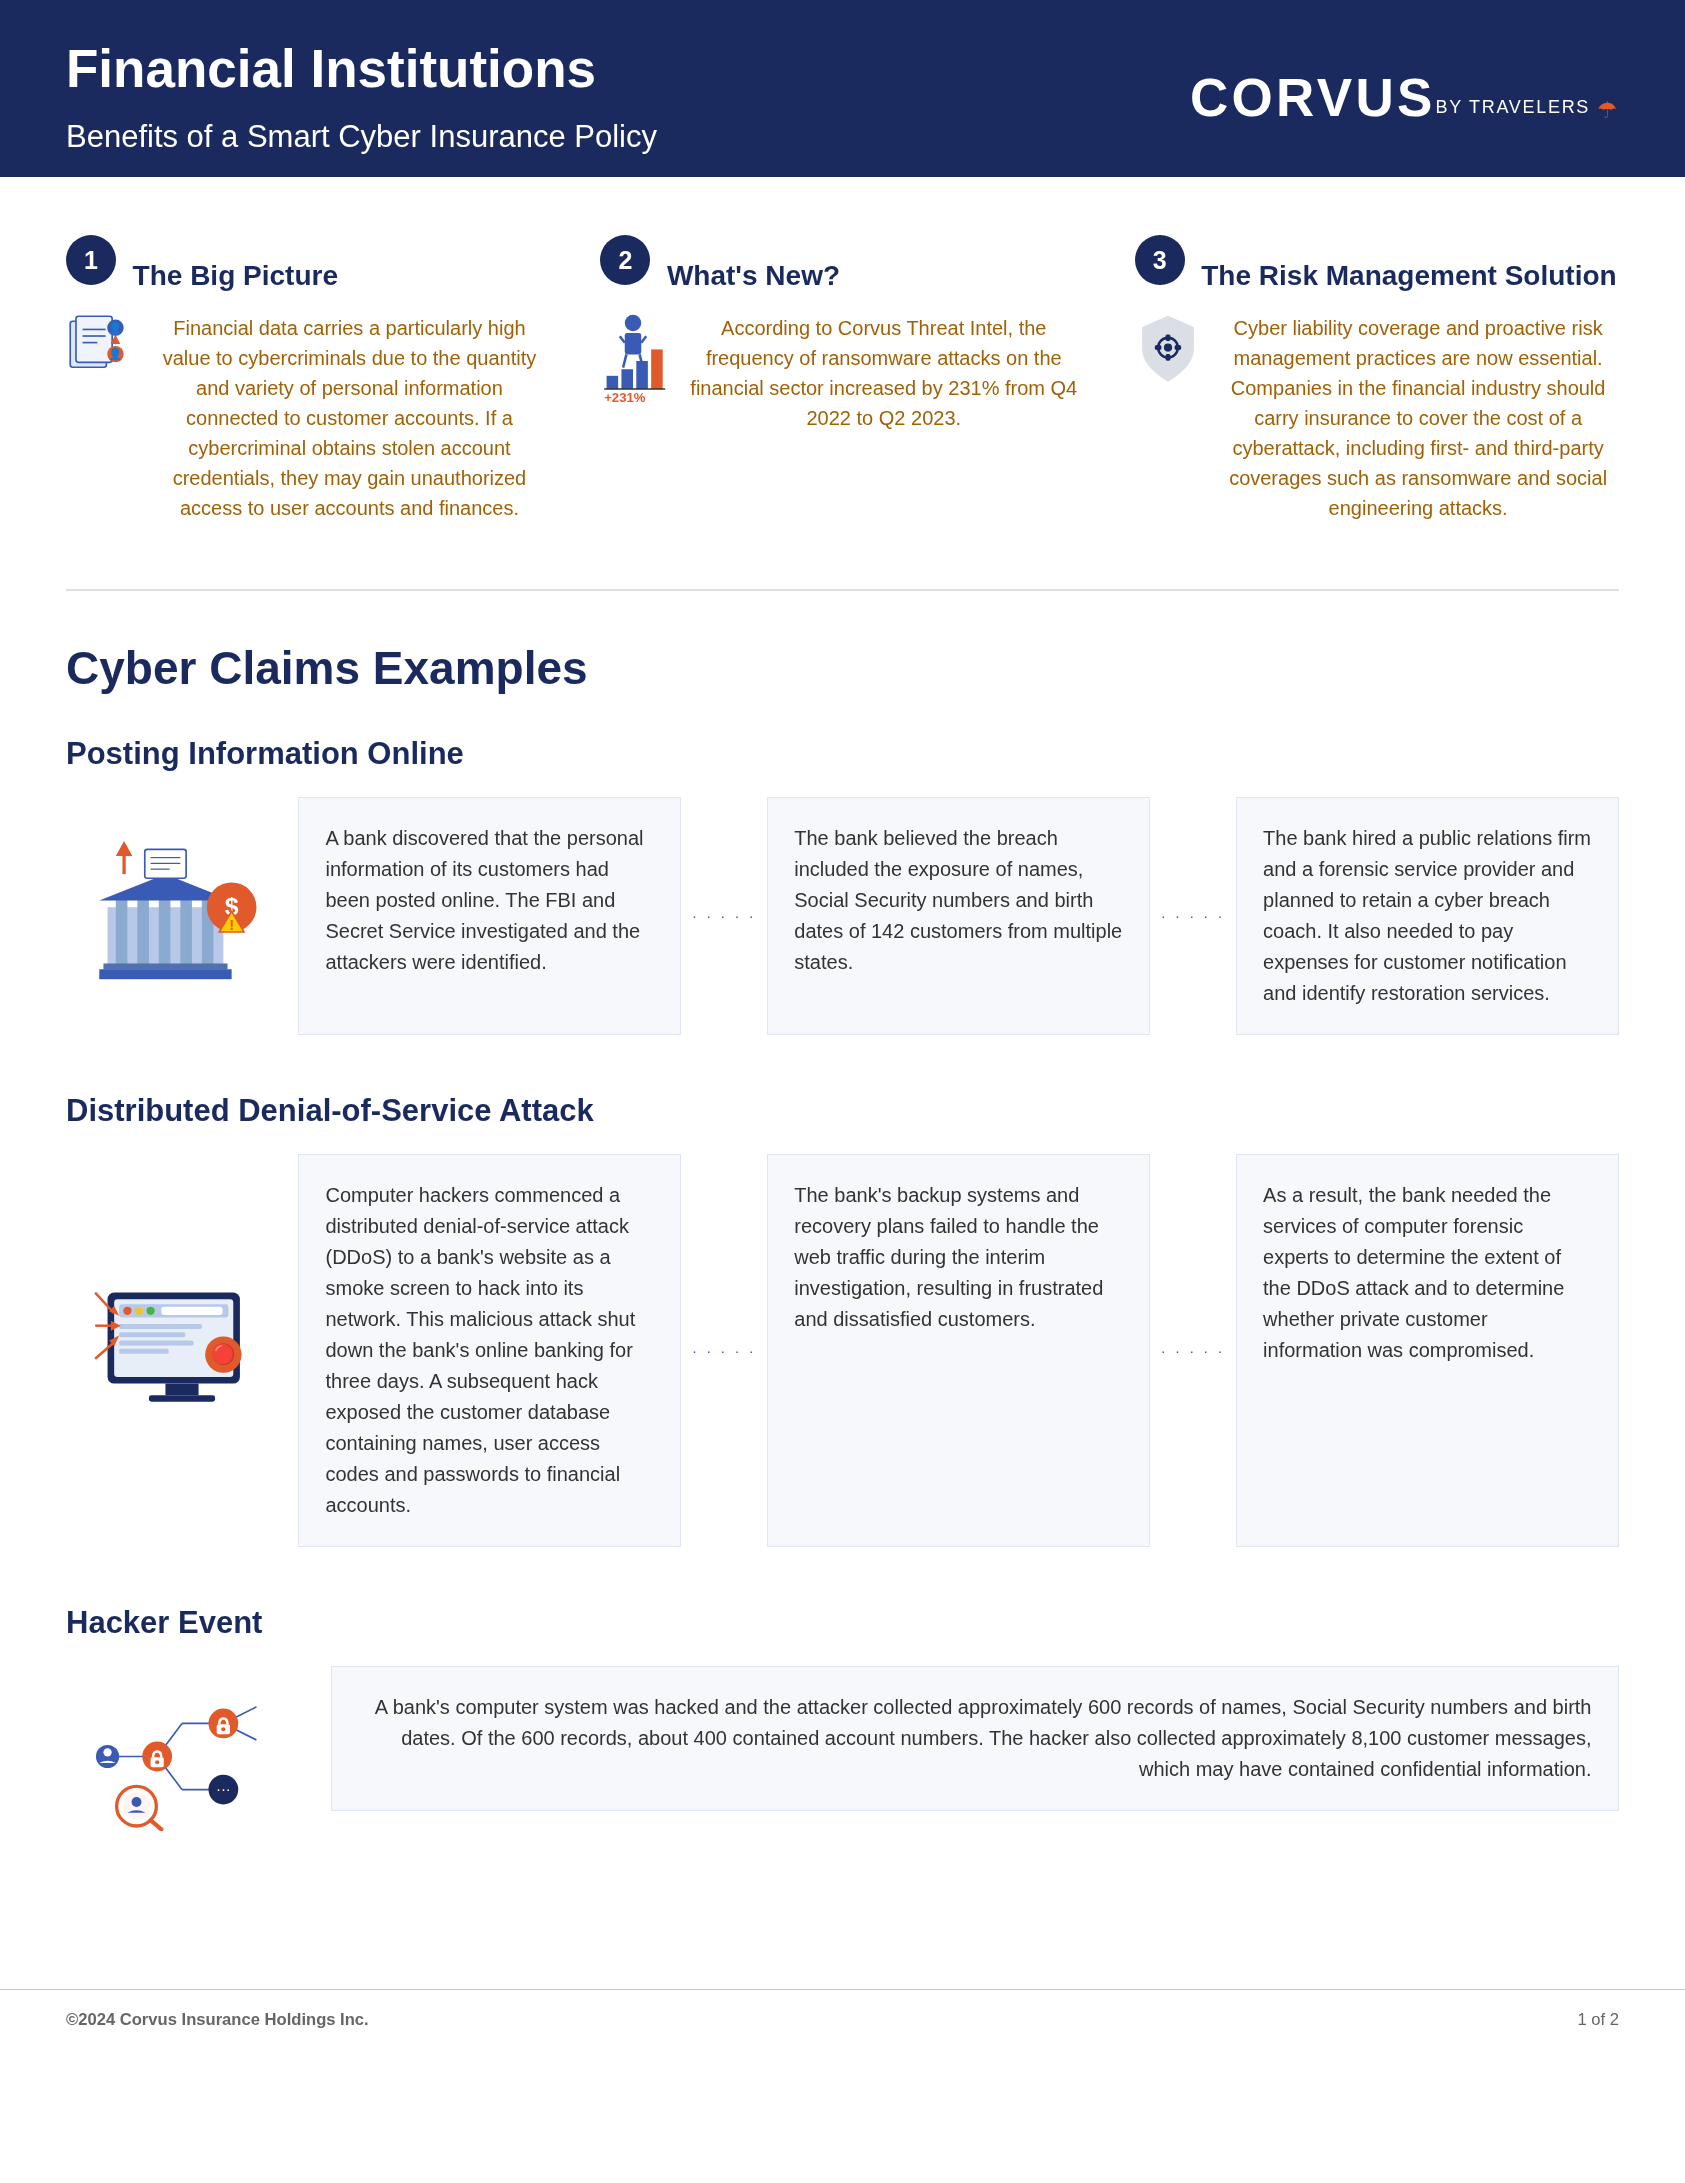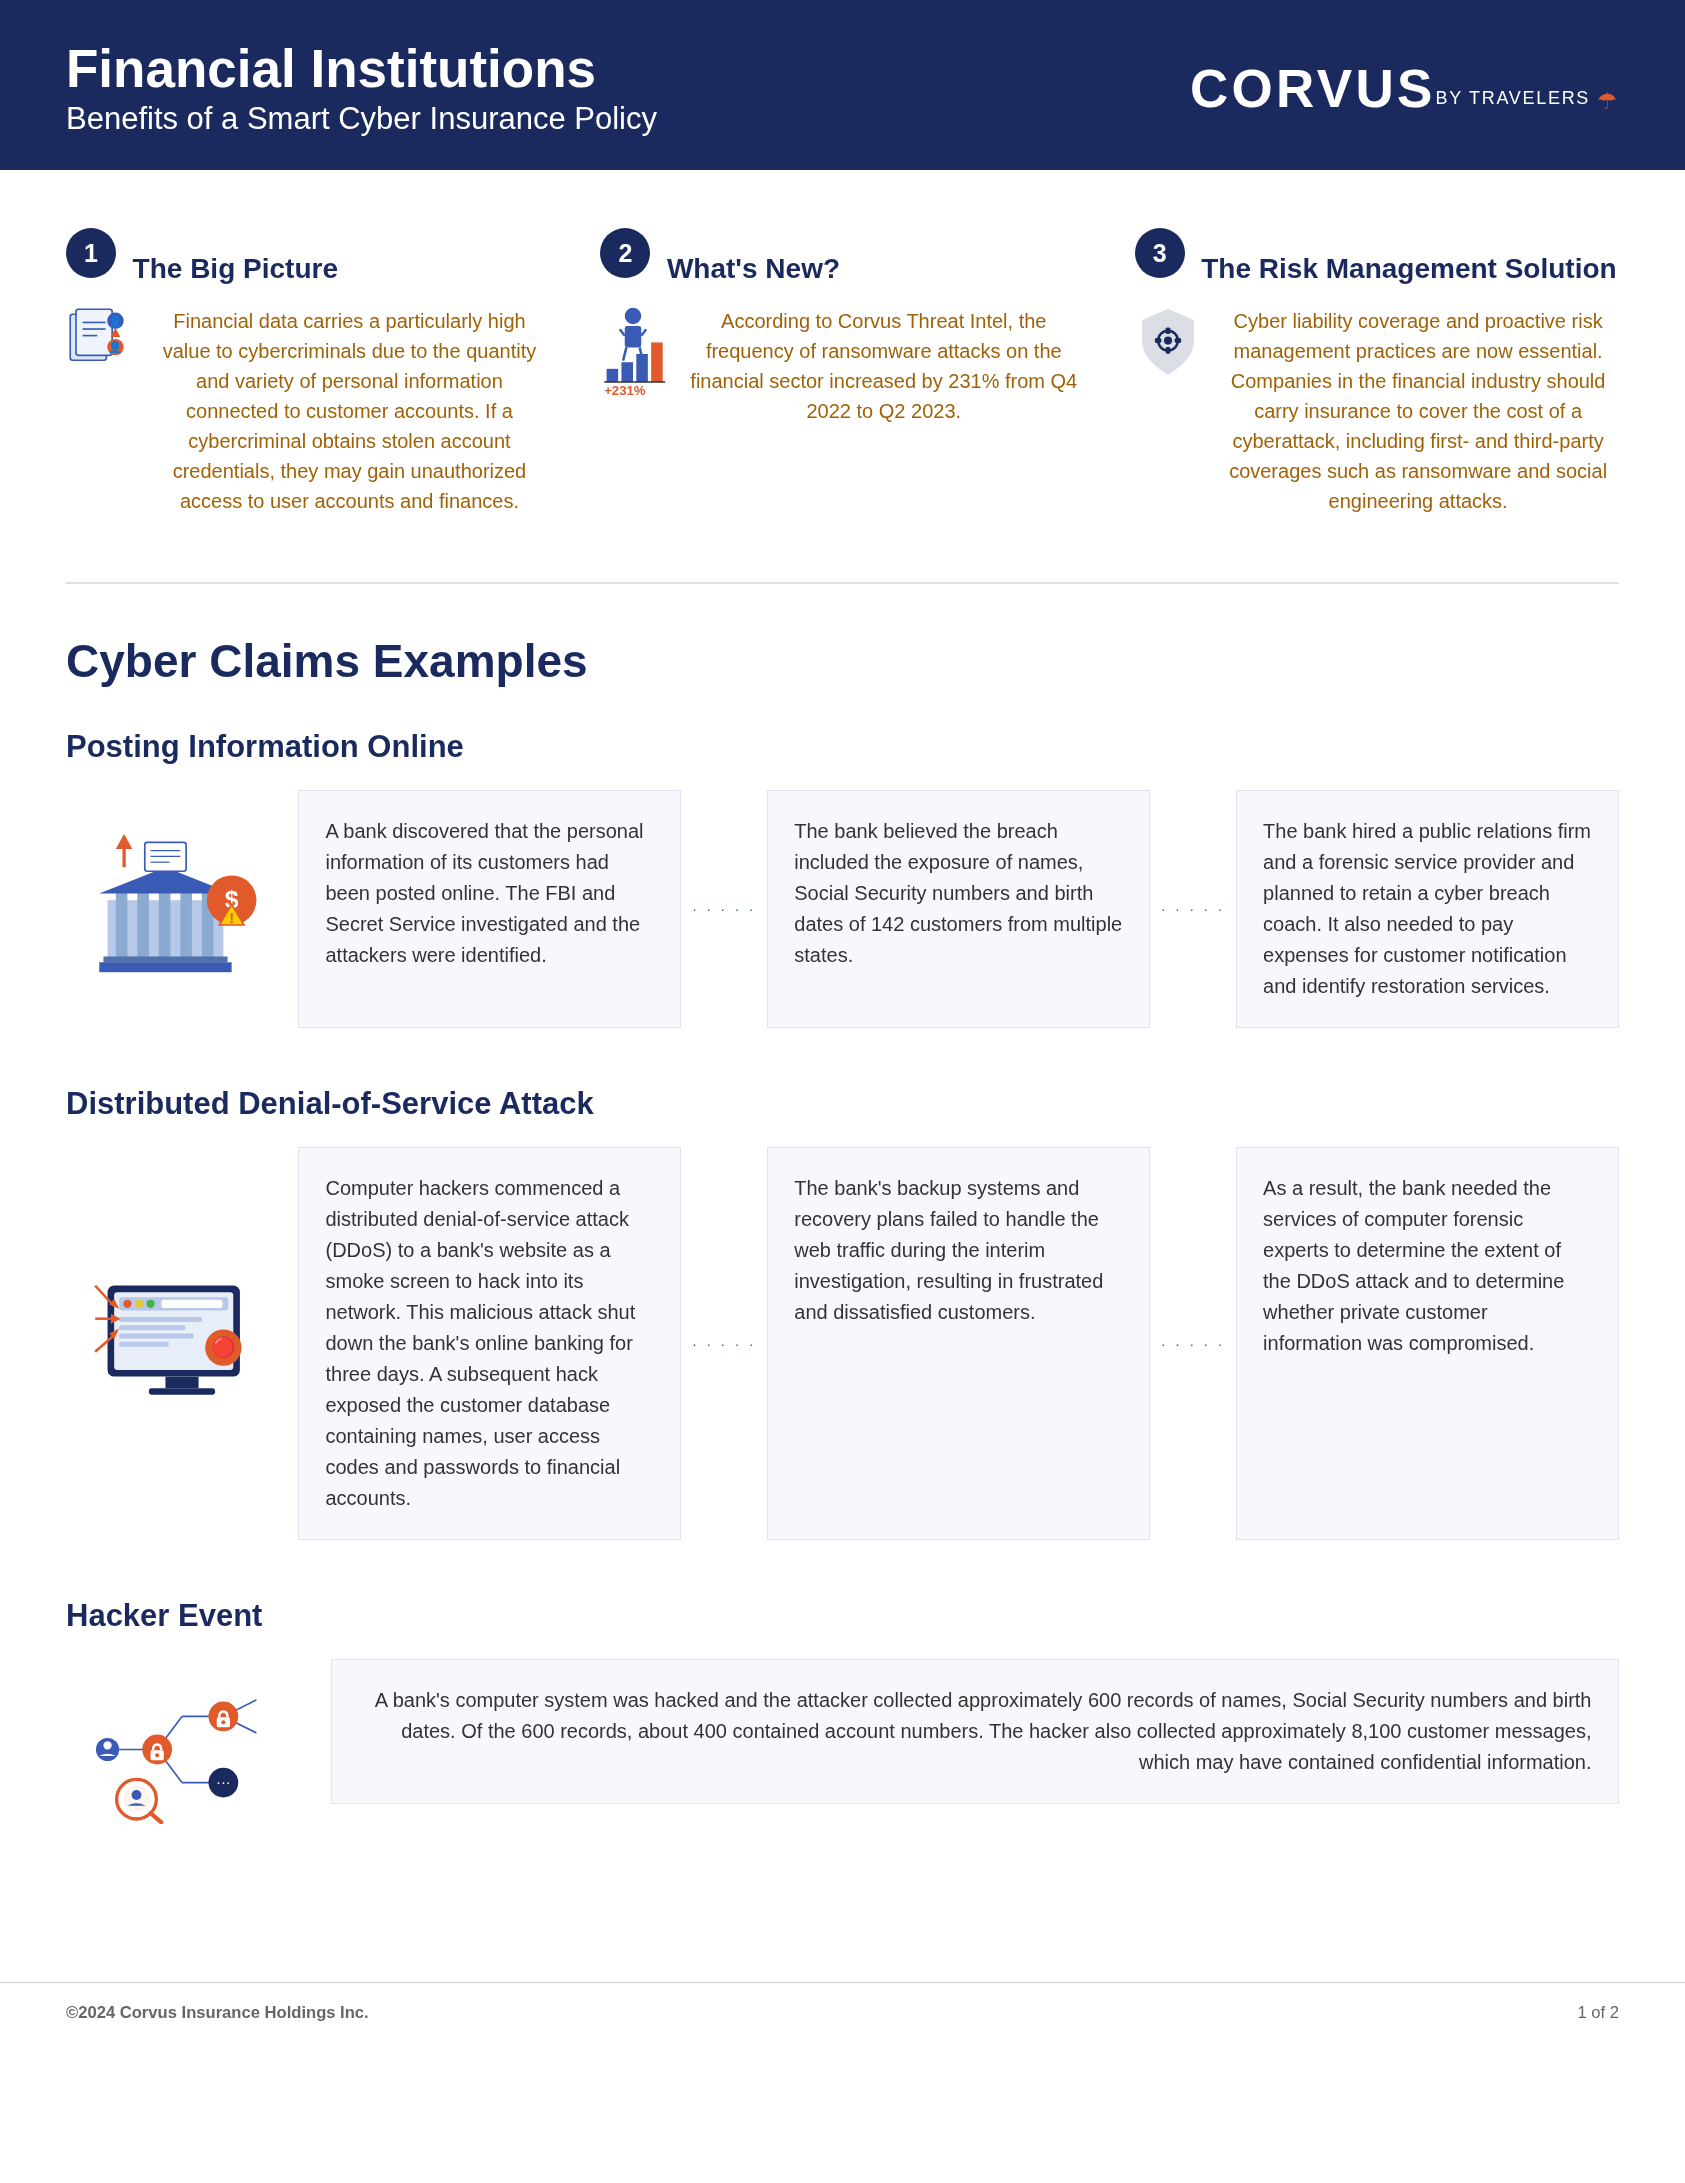--- a/index.html
+++ b/index.html
@@ -7,37 +7,37 @@
       font-family: Arial, Helvetica, sans-serif;
       background: #fff;
       color: #222;
       width: 1685px;
       min-height: 2183px;
     }
 
     
     .header {
       background: #1a2a5e;
-      padding: 40px 66px 33px 66px;
+      padding: 40px 66px 22px 66px;
       display: flex;
       justify-content: space-between;
       align-items: center;
     }
     .header-left {}
     .header-title {
       color: #fff;
       font-size: 53px;
       font-weight: 900;
       line-height: 1.1;
     }
     .header-subtitle {
       color: #fff;
       font-size: 31px;
       font-weight: 400;
-      margin-top: 3px;
+      margin-top: 21px;
     }
     .logo-area {
       display: flex;
       flex-direction: row;
       align-items: flex-end;
     }
     .logo-corvus {
       color: #fff;
       font-size: 53px;
       font-weight: 900;

